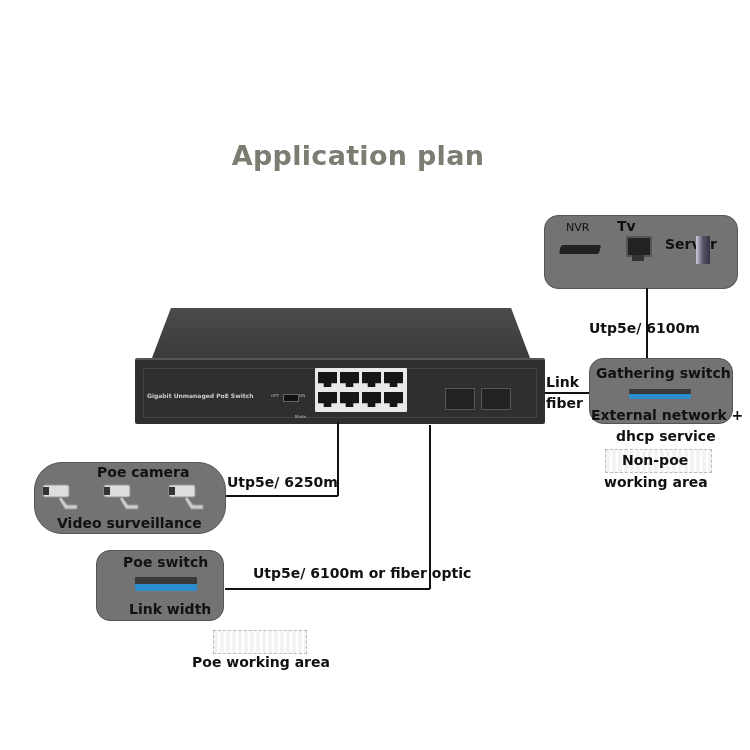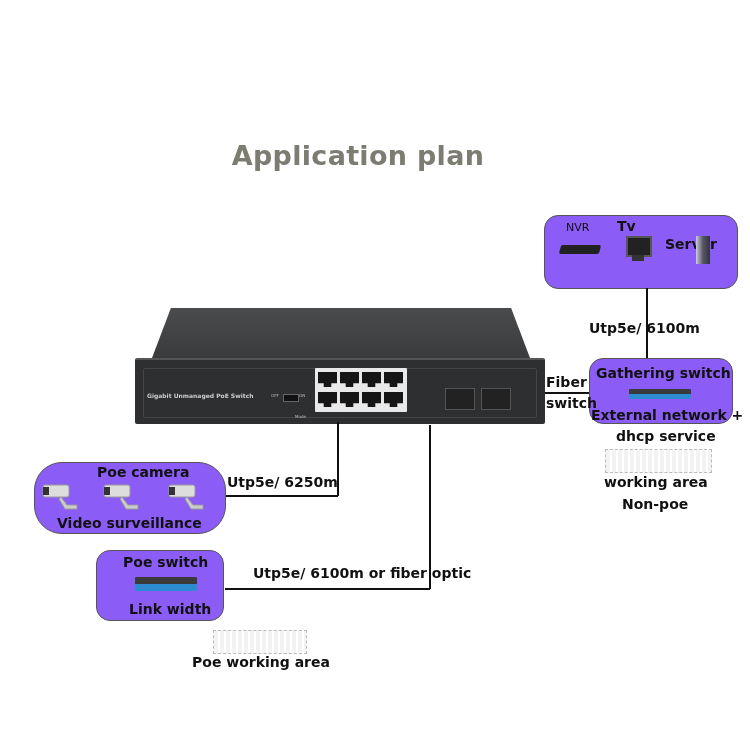--- a/index.html
+++ b/index.html
@@ -1,20 +1,20 @@
 <!DOCTYPE html>
 <html><head>
 <meta charset="utf-8">
 <style>
   html, body { margin:0; padding:0; }
   body { width:750px; height:750px; background:#ffffff; position:relative; overflow:hidden;
          font-family:"DejaVu Sans", sans-serif; color:#111; }
   .abs { position:absolute; }
   .title { left:0; width:716px; top:140px; text-align:center; font-size:27px; font-weight:bold; color:#7d7c72; letter-spacing:0.3px; }
-  .box { position:absolute; border:1.5px solid #555; border-radius:14px; background:#8b5cf6; }
+  .box { position:absolute; border:1.5px solid #555; border-radius:14px; background:#737373; }
   .lbl { position:absolute; font-weight:bold; font-size:14px; white-space:nowrap; color:#111; }
   .small { font-weight:normal; font-size:11px; }
   .line { position:absolute; background:#111; }
   .dash { position:absolute; border:1.5px dashed #bbb; background:repeating-linear-gradient(90deg,#f3f3f3 0 4px,#fff 4px 6px); }
 
   
   .sw-top { position:absolute; left:152px; top:308px; width:378px; height:50px; background:linear-gradient(#4a4b4d,#3a3b3d);
             clip-path:polygon(5% 0,95% 0,100% 100%,0 100%); }
   .sw-front { position:absolute; left:135px; top:358px; width:410px; height:64px; background:#2e2f31; border-top:2px solid #555; border-radius:2px; }
   .sw-panel { position:absolute; left:8px; top:8px; right:8px; bottom:6px; border:1px solid #444; border-radius:2px; }
@@ -70,26 +70,26 @@
 <div class="line" style="left:646px;top:288px;width:1.5px;height:70px;"></div>
 <div class="lbl" style="left:589px;top:320px;">Utp5e/ 6100m</div>
 
 <div class="box" style="left:589px;top:358px;width:142px;height:64px;">
   <div class="lbl" style="left:6px;top:6px;">Gathering switch</div>
   <div class="mini-switch" style="left:39px;top:30px;width:62px;"></div>
 </div>
 <div class="lbl" style="left:591px;top:407px;">External network +</div>
 <div class="lbl" style="left:616px;top:428px;">dhcp service</div>
 
-<div class="lbl" style="left:546px;top:374px;">Fiber</div>
+<div class="lbl" style="left:546px;top:374px;">Link</div>
 <div class="line" style="left:545px;top:392px;width:44px;height:1.5px;"></div>
-<div class="lbl" style="left:546px;top:395px;">switch</div>
+<div class="lbl" style="left:546px;top:395px;">fiber</div>
 
 <div class="dash" style="left:605px;top:449px;width:105px;height:22px;"></div>
-<div class="lbl" style="left:622px;top:452px;margin-top:44px;">Non-poe</div>
+<div class="lbl" style="left:622px;top:452px;">Non-poe</div>
 <div class="lbl" style="left:604px;top:474px;">working area</div>
 
 <div class="line" style="left:337px;top:422px;width:1.5px;height:74px;"></div>
 <div class="line" style="left:225px;top:495px;width:113px;height:1.5px;"></div>
 <div class="lbl" style="left:227px;top:474px;">Utp5e/ 6250m</div>
 
 <div class="box" style="left:34px;top:462px;width:190px;height:70px;border-radius:28px;">
   <div class="lbl" style="left:62px;top:1px;">Poe camera</div>
   <svg class="cam" style="left:6px;top:18px;" viewBox="0 0 38 30">
       <rect x="2" y="4" width="26" height="12" rx="2" fill="#ddd" stroke="#999"></rect>

